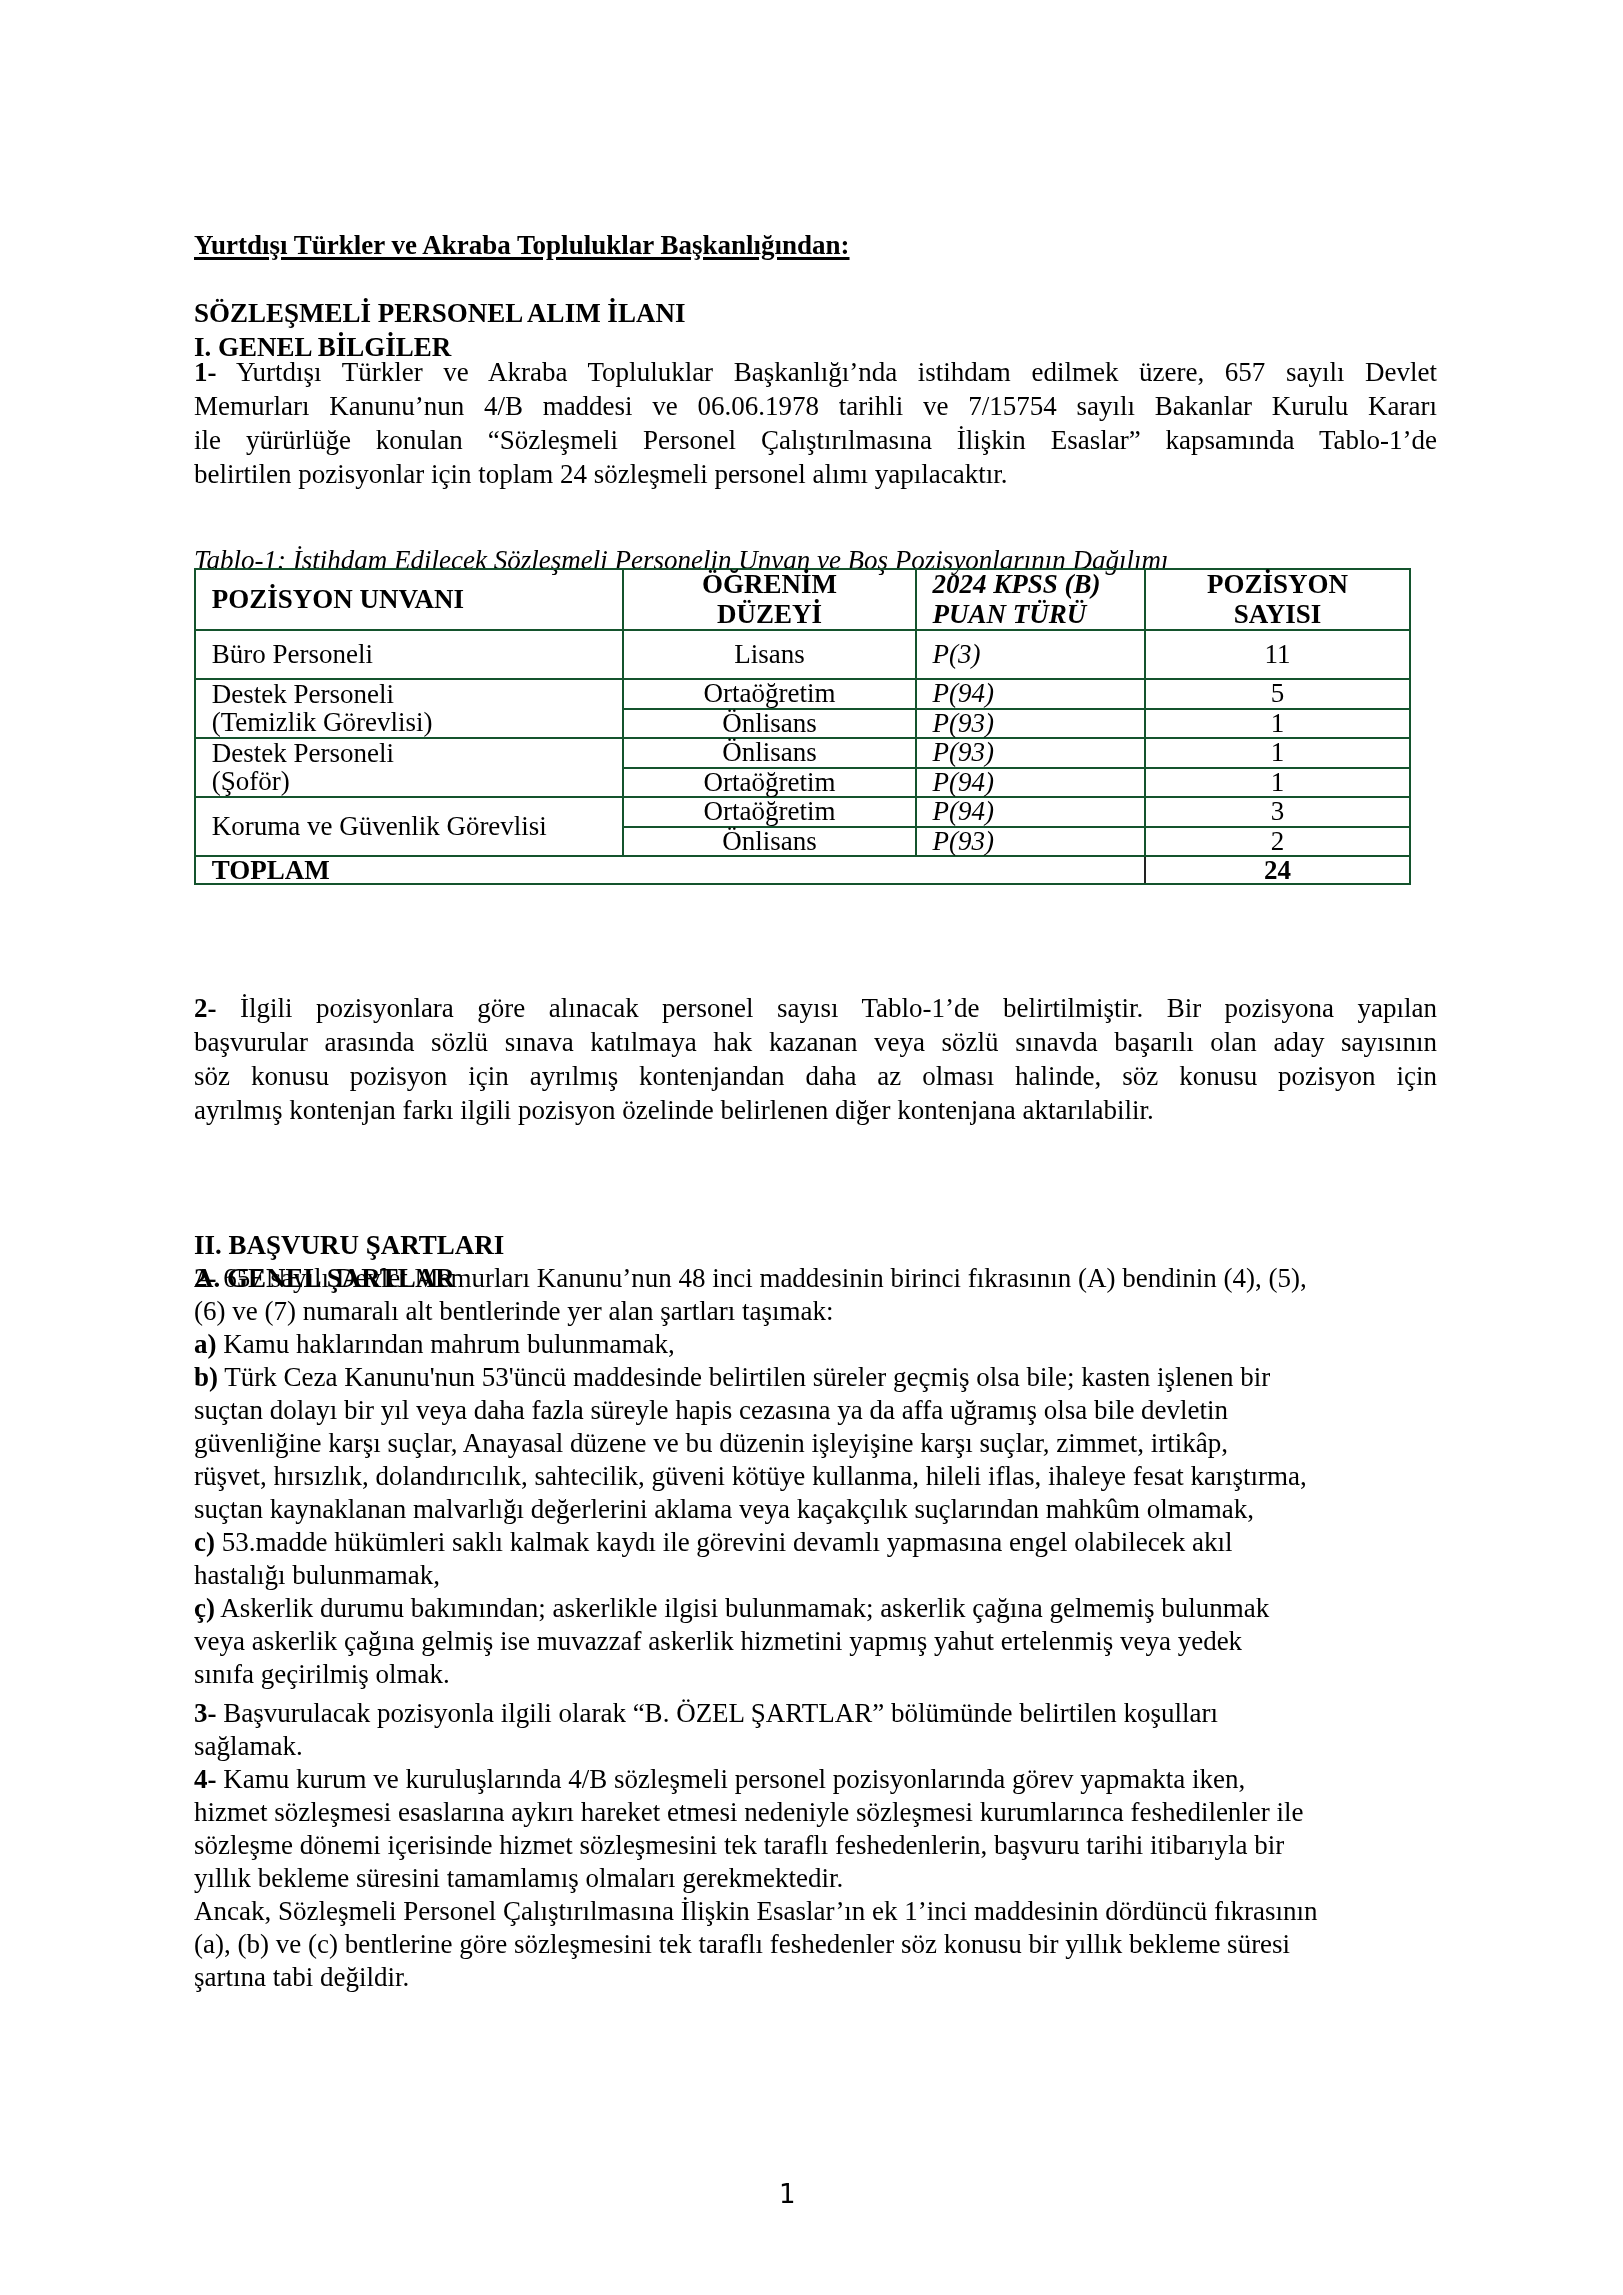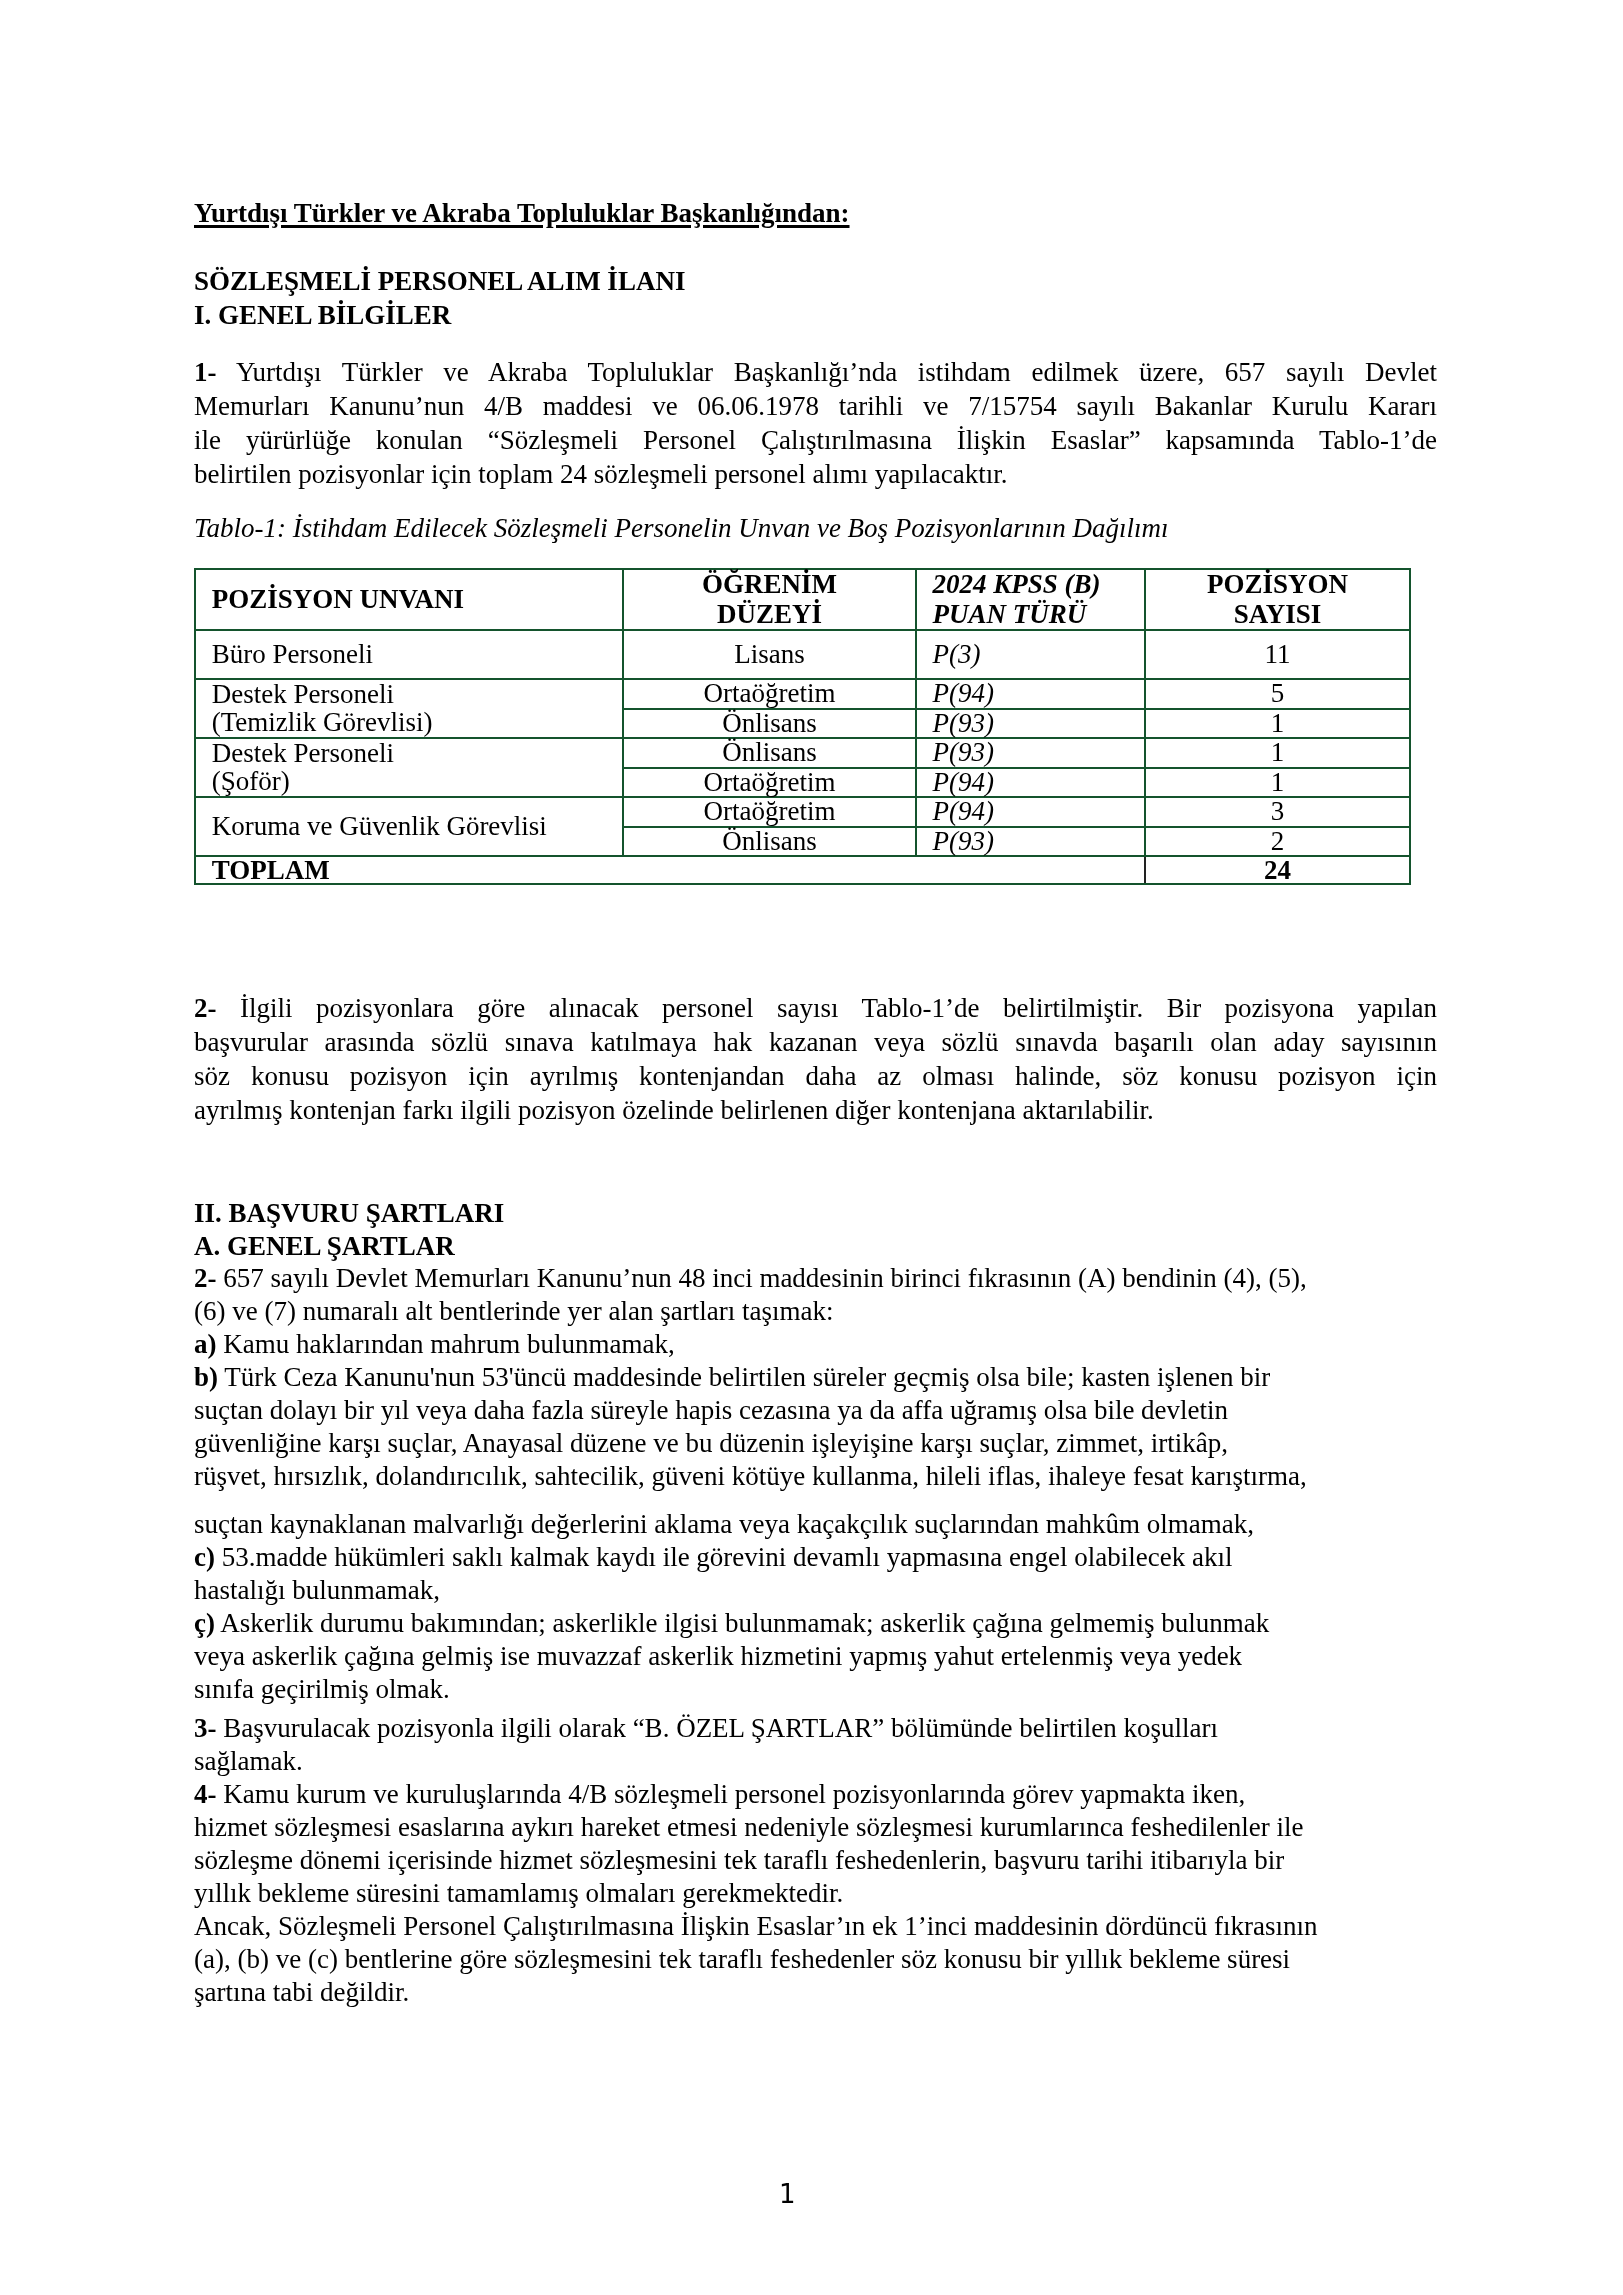--- a/index.html
+++ b/index.html
@@ -1,19 +1,19 @@
 <!DOCTYPE html>
 <html style="font-size:10.5px"><head>
 <meta charset="utf-8">
 <style>
   html, body { margin: 0; padding: 0; background: #ffffff; }
   body { width: 1623px; height: 2295px; position: relative; overflow: hidden;
          font-family: "Liberation Serif", "DejaVu Serif", serif; color: #000; }
   .page { position: absolute; left: 194px; top: 0; width: 1250px; }
-  .line { position: absolute; left: 0; font-size: 27px; line-height: 34px; white-space: nowrap; }
+  .line { position: absolute; left: 0; font-size: 27px; line-height: 34px; white-space: nowrap; margin-top: 32px; }
   .b { font-weight: bold; }
   .u { text-decoration: underline; text-decoration-thickness: 2.6px; text-underline-offset: 3.3px; }
   .i { font-style: italic; }
   .para { position: absolute; left: 0; width: 1243px; font-size: 27px; line-height: 34px; }
   .para .row { display: block; text-align: justify; text-align-last: justify; height: 34px; white-space: nowrap; }
   .para .row.last { text-align-last: left; }
 
   
   .tbl { position: absolute; left: 0; top: 568px; width: 1217px; border-collapse: collapse; font-size: 27px; }
   .tbl td, .tbl th { border: 2px solid #14532d; padding: 0 15.7px; vertical-align: middle; line-height: 29.4px; }
@@ -123,21 +123,21 @@
         <div style="white-space: nowrap; height: 33px;"><span>(6) ve (7) numaralı alt bentlerinde yer alan şartları taşımak:</span></div>
       </div>
       <div style="font-size: 27px; line-height: 33px;">
         <div style="white-space: nowrap; height: 33px;"><b>a)</b><span> Kamu haklarından mahrum bulunmamak,</span></div>
       </div>
       <div style="font-size: 27px; line-height: 33px;">
         <div style="white-space: nowrap; height: 33px;"><b>b)</b><span> Türk Ceza Kanunu'nun 53'üncü maddesinde belirtilen süreler geçmiş olsa bile; kasten işlenen bir</span></div>
         <div style="white-space: nowrap; height: 33px;"><span>suçtan dolayı bir yıl veya daha fazla süreyle hapis cezasına ya da affa uğramış olsa bile devletin</span></div>
         <div style="white-space: nowrap; height: 33px;"><span>güvenliğine karşı suçlar, Anayasal düzene ve bu düzenin işleyişine karşı suçlar, zimmet, irtikâp,</span></div>
         <div style="white-space: nowrap; height: 33px;"><span>rüşvet, hırsızlık, dolandırıcılık, sahtecilik, güveni kötüye kullanma, hileli iflas, ihaleye fesat karıştırma,</span></div>
-        <div style="white-space: nowrap; height: 33px; margin-top: 15px;"><span>suçtan kaynaklanan malvarlığı değerlerini aklama veya kaçakçılık suçlarından mahkûm olmamak,</span></div>
+        <div style="white-space: nowrap; height: 33px;"><span>suçtan kaynaklanan malvarlığı değerlerini aklama veya kaçakçılık suçlarından mahkûm olmamak,</span></div>
       </div>
       <div style="font-size: 27px; line-height: 33px;">
         <div style="white-space: nowrap; height: 33px;"><b>c)</b><span> 53.madde hükümleri saklı kalmak kaydı ile görevini devamlı yapmasına engel olabilecek akıl</span></div>
         <div style="white-space: nowrap; height: 33px;"><span>hastalığı bulunmamak,</span></div>
       </div>
       <div style="font-size: 27px; line-height: 33px;">
         <div style="white-space: nowrap; height: 33px;"><b>ç)</b><span> Askerlik durumu bakımından; askerlikle ilgisi bulunmamak; askerlik çağına gelmemiş bulunmak</span></div>
         <div style="white-space: nowrap; height: 33px;"><span>veya askerlik çağına gelmiş ise muvazzaf askerlik hizmetini yapmış yahut ertelenmiş veya yedek</span></div>
         <div style="white-space: nowrap; height: 33px;"><span>sınıfa geçirilmiş olmak.</span></div>
       </div>

